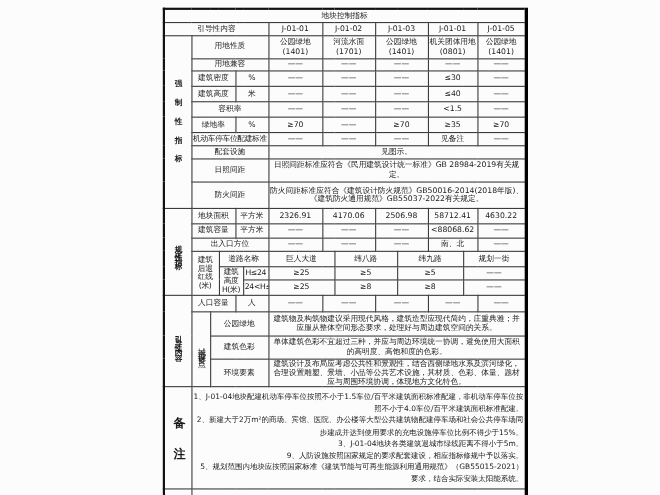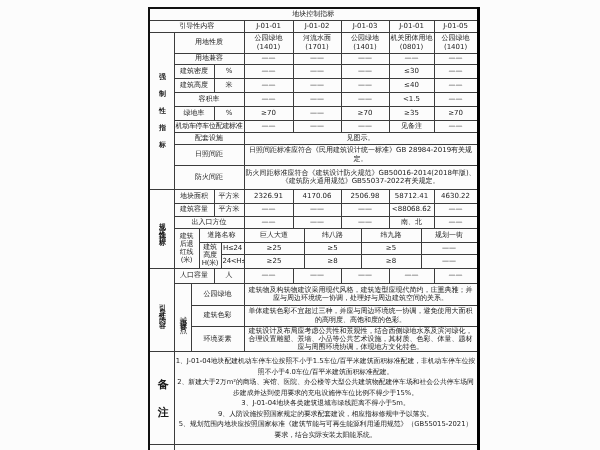--- a/index.html
+++ b/index.html
@@ -16,21 +16,21 @@
   td.sm{font-size:6px;letter-spacing:-0.3px;}
   td.sm2{font-size:6.3px;}
   .vert{writing-mode:vertical-lr;text-orientation:upright;display:inline-block;}
   td.sec{font-weight:bold;font-size:10.5px;}
   .sp-a{letter-spacing:17px;}
   .sp-b{letter-spacing:4px;}
   .sp-c{letter-spacing:4px;}
   .sp-d{letter-spacing:28px;font-size:11px;}
   .sp-e{letter-spacing:2px;font-size:7.5px;font-weight:normal;}
   td.notes{vertical-align:middle;padding:3px 6px;}
-  td.notes div{font-size:6.8px;line-height:1.55;text-align:center;}
+  td.notes div{font-size:6.8px;line-height:1.55;text-align:right;}
 </style>
 </head>
 <body>
 
 <div id="canvas">
 
   <table class="ctrl">
     <colgroup>
       <col style="width:25px">
         <col style="width:17px">
@@ -221,21 +221,21 @@
       <td colspan="2">——</td>
       <td colspan="2">——</td>
       <td colspan="2">——</td>
       <td>——</td>
     </tr>
 
     <tr style="height:22px">
       <td rowspan="3" class="sec">
         <span class="vert sp-e">城市设计要点</span></td>
       <td colspan="4">公园绿地</td>
-      <td colspan="8" class="l">建筑物及构筑物建议采用现代风格，建筑造型应现代简约，庄重典雅；并应与周边环境统一协调，处理好与周边建筑空间的关系。</td>
+      <td colspan="8" class="l">建筑物及构筑物建议采用现代风格，建筑造型应现代简约，庄重典雅；并应服从整体空间形态要求，处理好与周边建筑空间的关系。</td>
     </tr>
 
     <tr style="height:21px">
       <td colspan="4">建筑色彩</td>
       <td colspan="8" class="l">单体建筑色彩不宜超过三种，并应与周边环境统一协调，避免使用大面积的高明度、高饱和度的色彩。</td>
     </tr>
 
     <tr style="height:23px">
       <td colspan="4">环境要素</td>
       <td colspan="8" class="l">建筑设计及布局应考虑公共性和景观性，结合西侧绿地水系及滨河绿化，合理设置雕塑、景墙、小品等公共艺术设施，其材质、色彩、体量、题材应与周围环境协调，体现地方文化特色。</td>

